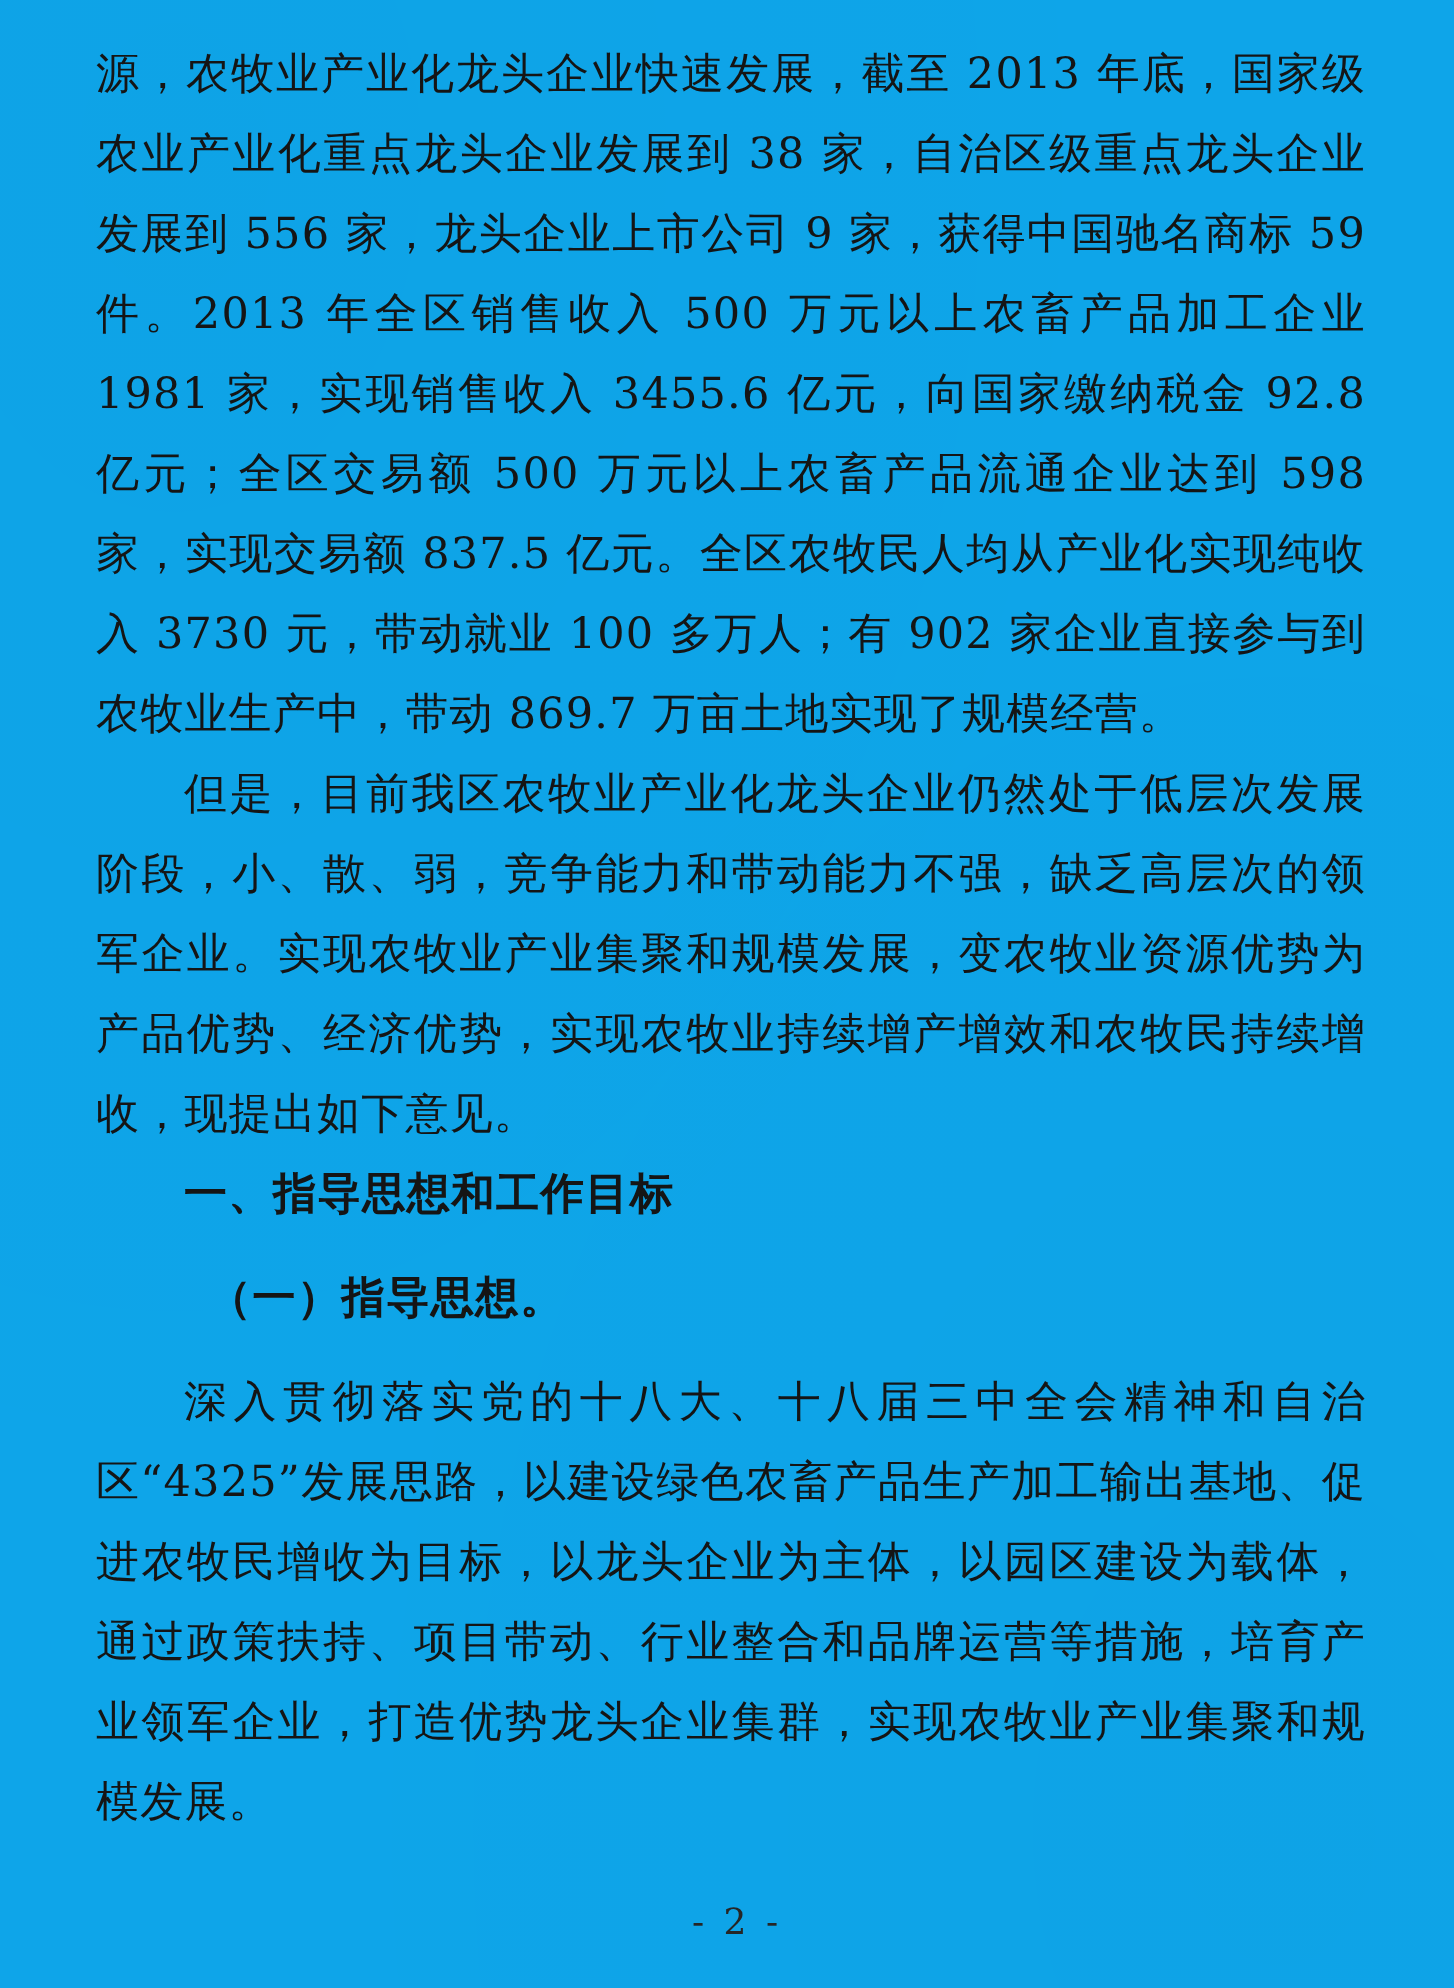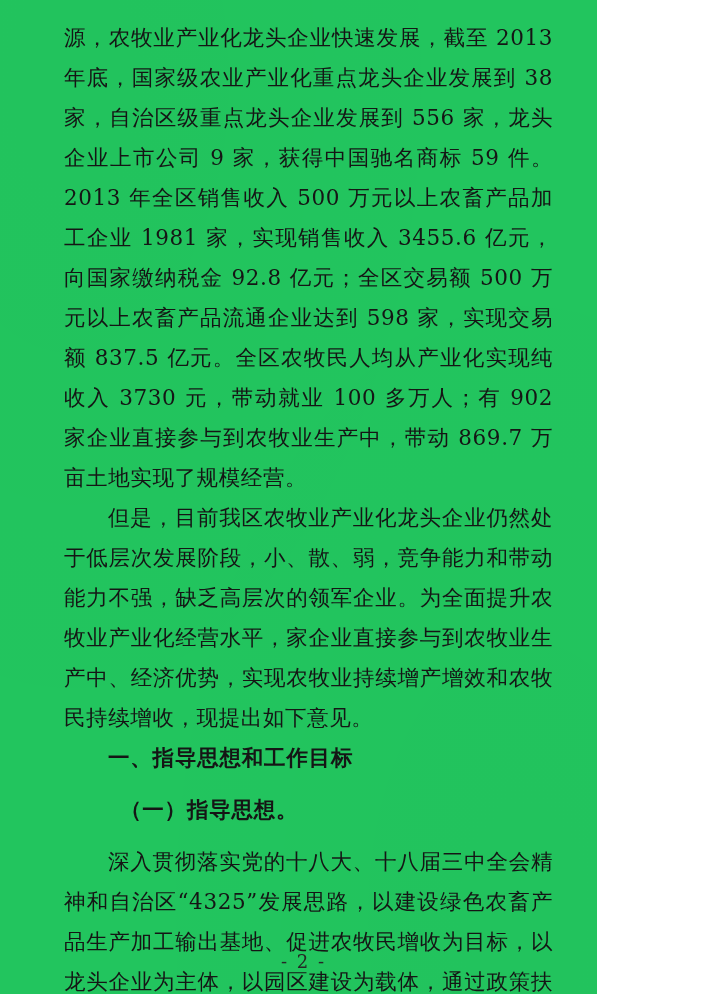--- a/index.html
+++ b/index.html
@@ -9,25 +9,25 @@
   }
   body {
     width: 727px;
     height: 994px;
     overflow: hidden;
     font-family: "DejaVu Serif", "Liberation Serif", serif;
     color: #1b1b1b;
   }
   .page {
     position: relative;
-    width: 597px;
+    width: 727px;
     height: 994px;
-    background: #22c55e;
+    background: #0ea5e9;
     box-sizing: border-box;
-    padding: 18px 44px 0 64px;
+    padding: 18px 44px 0 48px;
   }
   
   .page::before {
     content: "";
     position: absolute;
     inset: 0;
     background:
       radial-gradient(ellipse at 12% 8%, rgba(0,0,0,0.012), rgba(0,0,0,0) 60%),
       radial-gradient(ellipse at 88% 92%, rgba(0,0,0,0.012), rgba(0,0,0,0) 60%);
     pointer-events: none;
@@ -84,21 +84,21 @@
 </style>
 </head>
 <body>
 
 <div class="page">
 
   <div class="body-text">
 
     <p class="para">源，农牧业产业化龙头企业快速发展，截至 2013 年底，国家级农业产业化重点龙头企业发展到 38 家，自治区级重点龙头企业发展到 556 家，龙头企业上市公司 9 家，获得中国驰名商标 59 件。2013 年全区销售收入 500 万元以上农畜产品加工企业 1981 家，实现销售收入 3455.6 亿元，向国家缴纳税金 92.8 亿元；全区交易额 500 万元以上农畜产品流通企业达到 598 家，实现交易额 837.5 亿元。全区农牧民人均从产业化实现纯收入 3730 元，带动就业 100 多万人；有 902 家企业直接参与到农牧业生产中，带动 869.7 万亩土地实现了规模经营。</p>
 
-    <p class="para indent2">但是，目前我区农牧业产业化龙头企业仍然处于低层次发展阶段，小、散、弱，竞争能力和带动能力不强，缺乏高层次的领军企业。为全面提升农牧业产业化经营水平，家企业直接参与到农牧业生产中、经济优势，实现农牧业持续增产增效和农牧民持续增收，现提出如下意见。</p>
+    <p class="para indent2">但是，目前我区农牧业产业化龙头企业仍然处于低层次发展阶段，小、散、弱，竞争能力和带动能力不强，缺乏高层次的领军企业。实现农牧业产业集聚和规模发展，变农牧业资源优势为产品优势、经济优势，实现农牧业持续增产增效和农牧民持续增收，现提出如下意见。</p>
 
     <p class="heading">一、指导思想和工作目标</p>
 
     <p class="subheading">（一）指导思想。</p>
 
     <p class="para indent2">深入贯彻落实党的十八大、十八届三中全会精神和自治区“4325”发展思路，以建设绿色农畜产品生产加工输出基地、促进农牧民增收为目标，以龙头企业为主体，以园区建设为载体，通过政策扶持、项目带动、行业整合和品牌运营等措施，培育产业领军企业，打造优势龙头企业集群，实现农牧业产业集聚和规模发展。</p>
 
   </div>
 
   <div class="footer">

